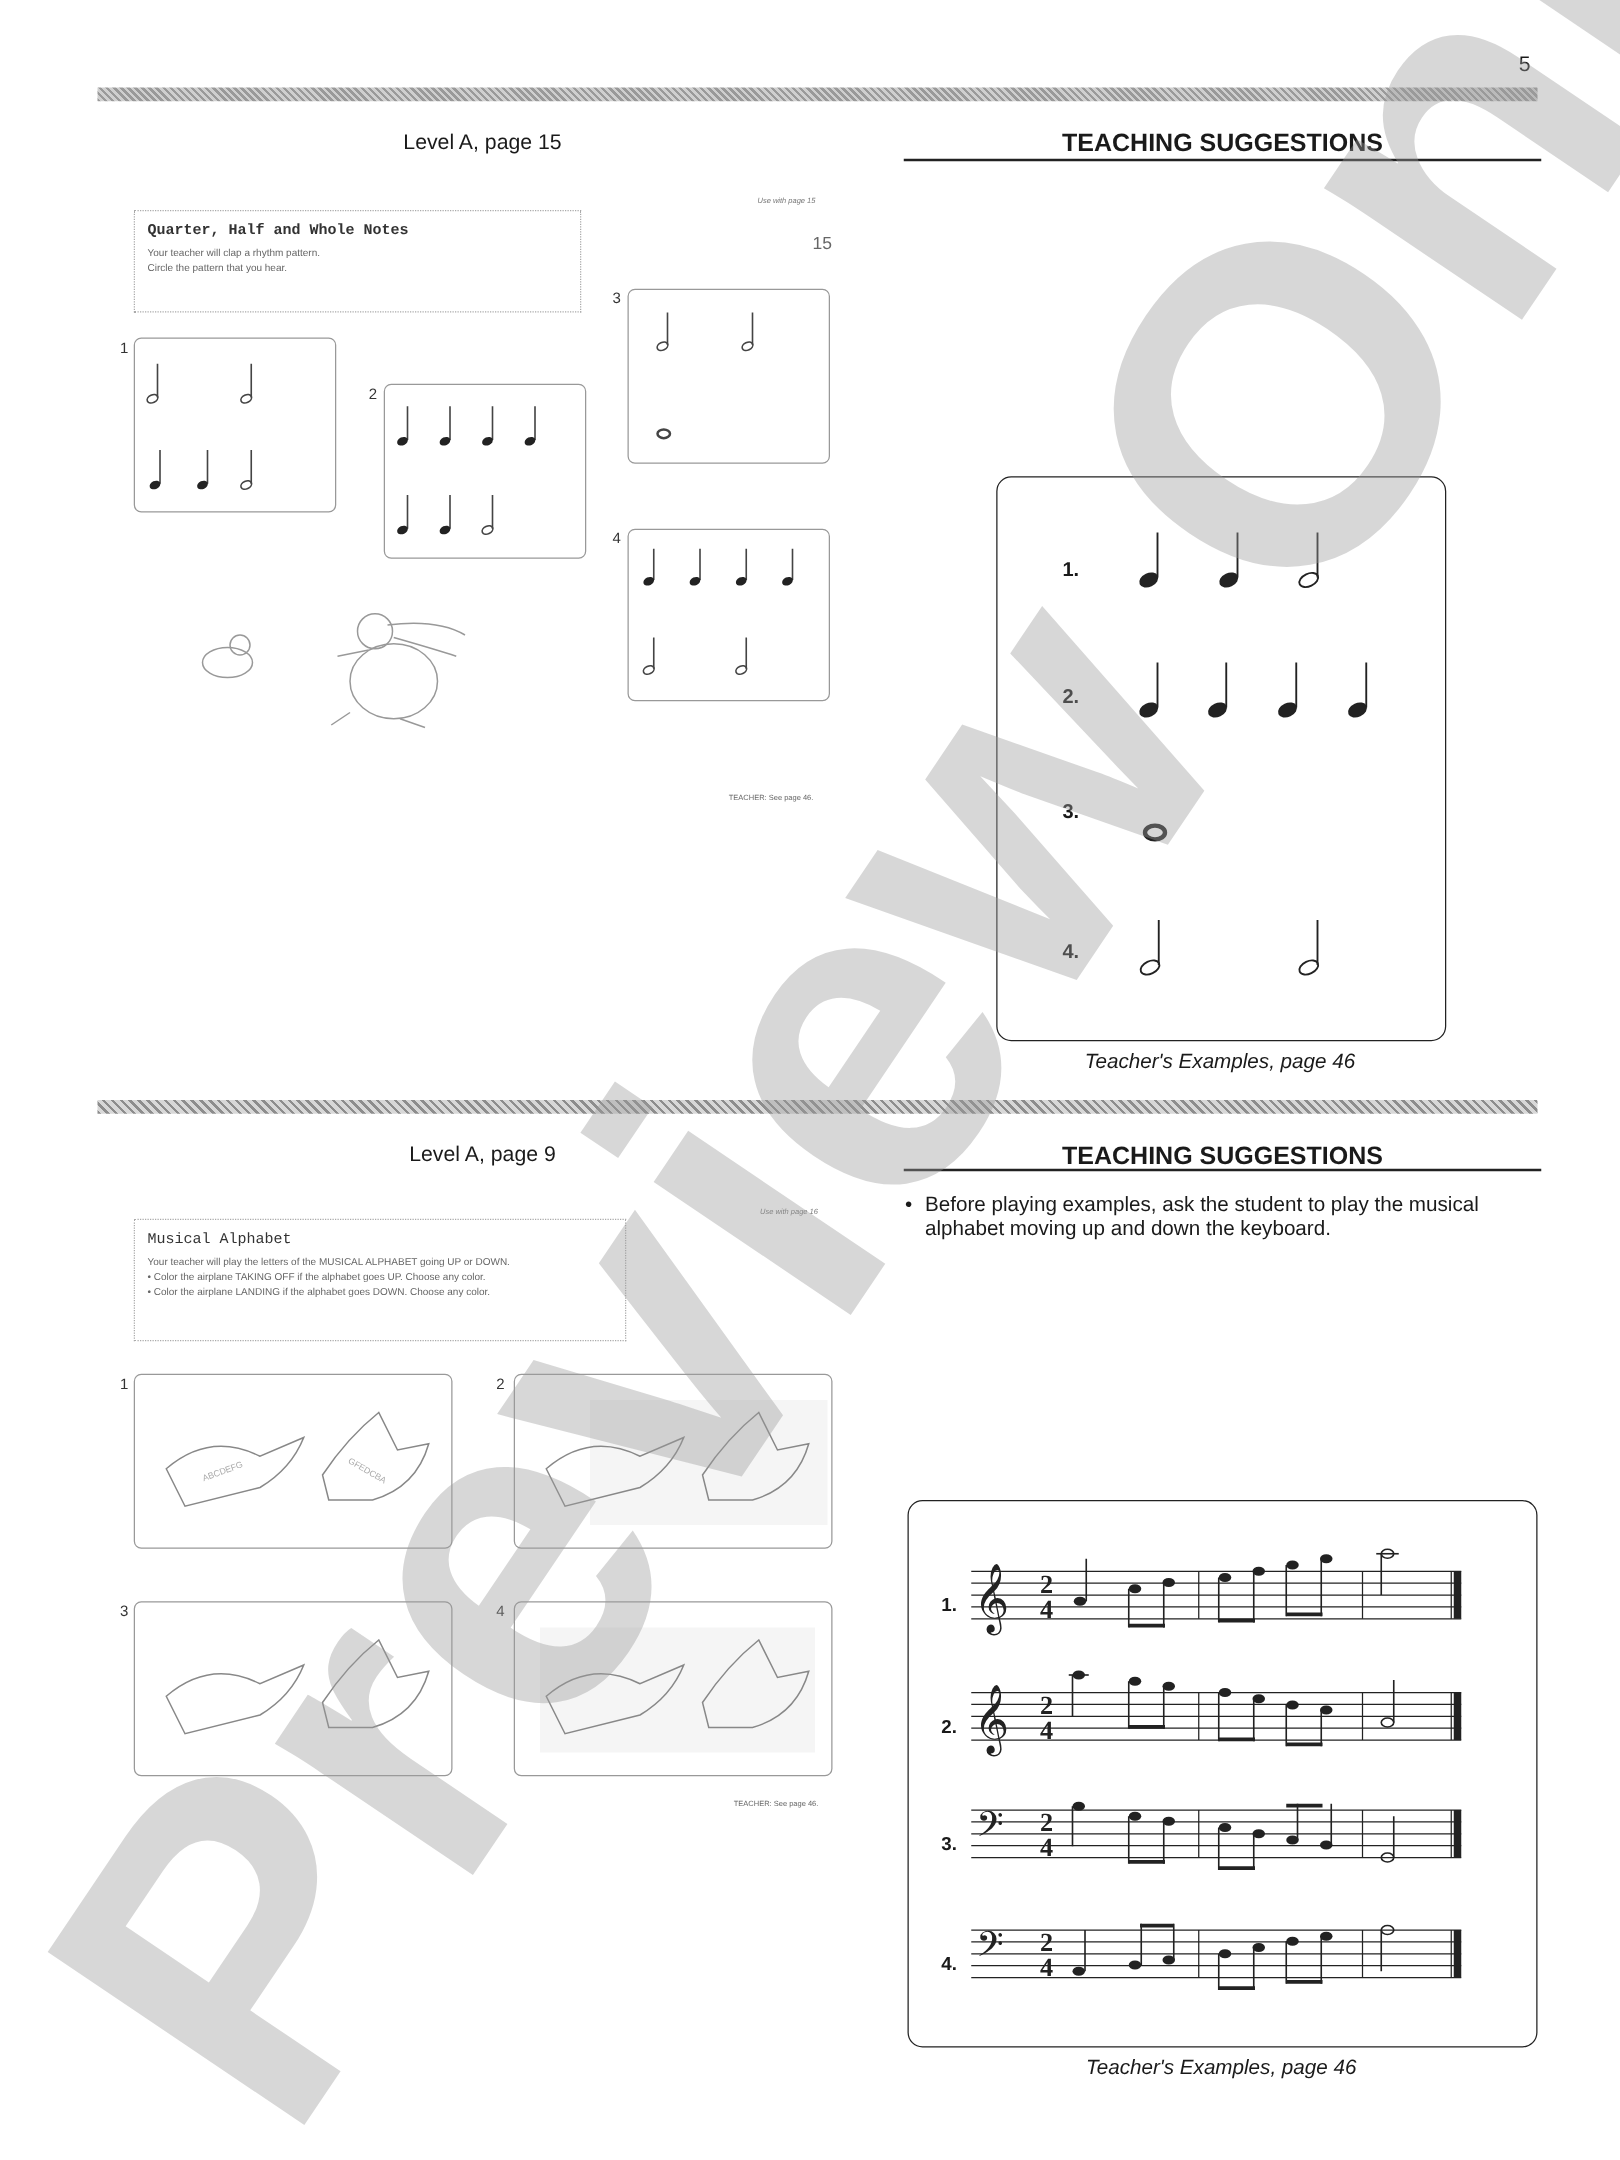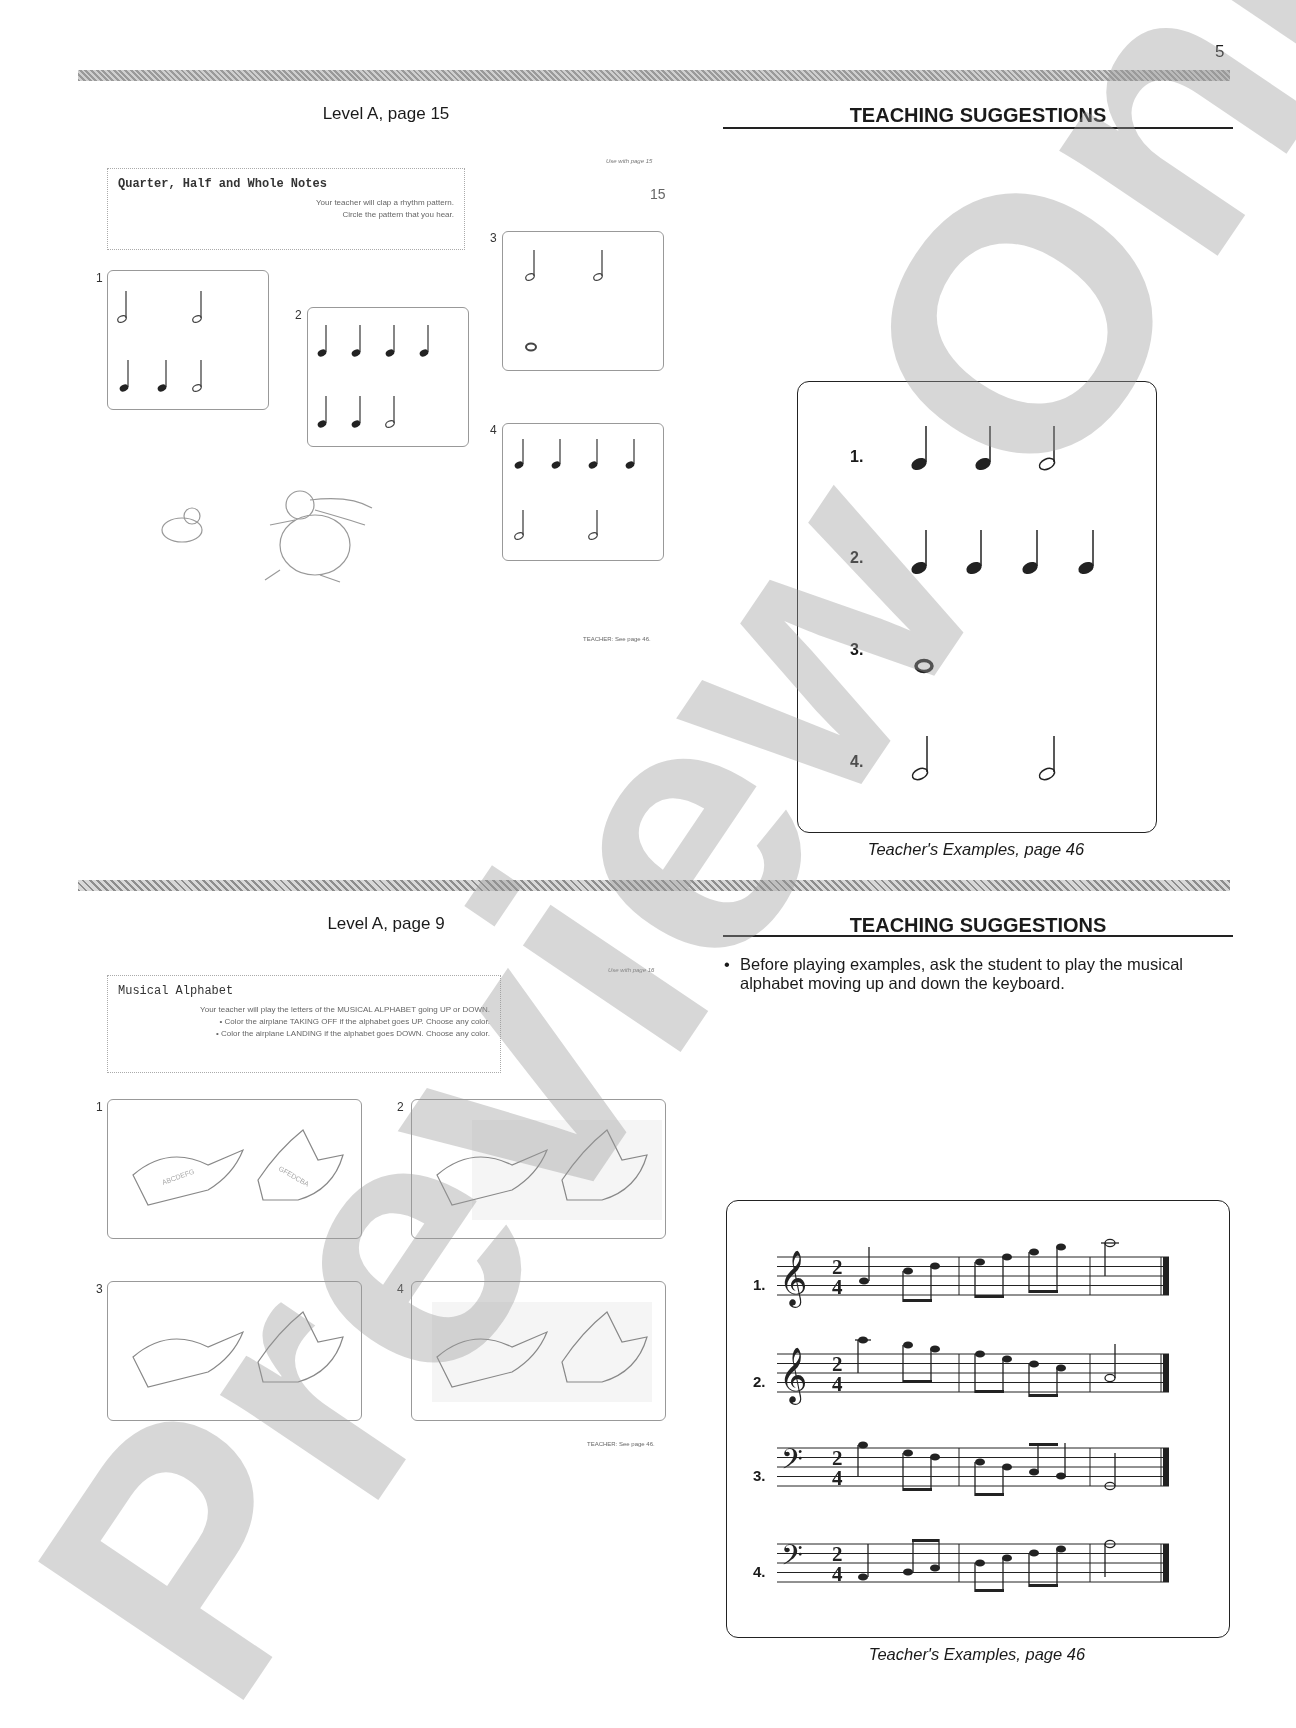--- a/index.html
+++ b/index.html
@@ -13,21 +13,21 @@
   .ts-title { font-weight: bold; font-size: 20px; text-align: center; width: 510px; }
   .ts-rule { height: 2px; background: #222; width: 510px; }
   .bullets { width: 500px; font-size: 16.5px; line-height: 19px; margin: 0; padding: 0; list-style: none; }
   .bullets li { position: relative; padding-left: 18px; margin-bottom: 10px; }
   .bullets li::before { content: "•"; position: absolute; left: 2px; top: 0; }
   
   .wb-pg { font-size: 14px; color: #666; margin-top: 48px; }
   .wb-use { font-size: 6px; color: #777; font-style: italic; }
   .wb-box { border: 1px dotted #aaa; padding: 8px 10px; background: #fff; }
   .wb-title { font-family: Liberation Mono, monospace; font-weight: bold; font-size: 12px; color: #333; margin-bottom: 6px; }
-  .wb-text { font-size: 8px; color: #666; line-height: 12px; text-align: right; }
+  .wb-text { font-size: 8px; color: #666; line-height: 12px; }
   .panel { border: 1px solid #999; border-radius: 6px; background: #fff; }
   .panel-num { font-size: 12px; color: #333; }
   .teacher-note { font-size: 6px; color: #666; }
   .ex-box { border: 1.5px solid #222; border-radius: 12px; background: #fff; }
   .ex-num { font-weight: bold; font-size: 16px; }
   .caption { font-style: italic; font-size: 16.5px; text-align: center; }
   svg { overflow: visible; }
   .watermark { left: 0; top: 0; width: 1296px; height: 1728px; pointer-events: none; }
 </style>
 </head>

